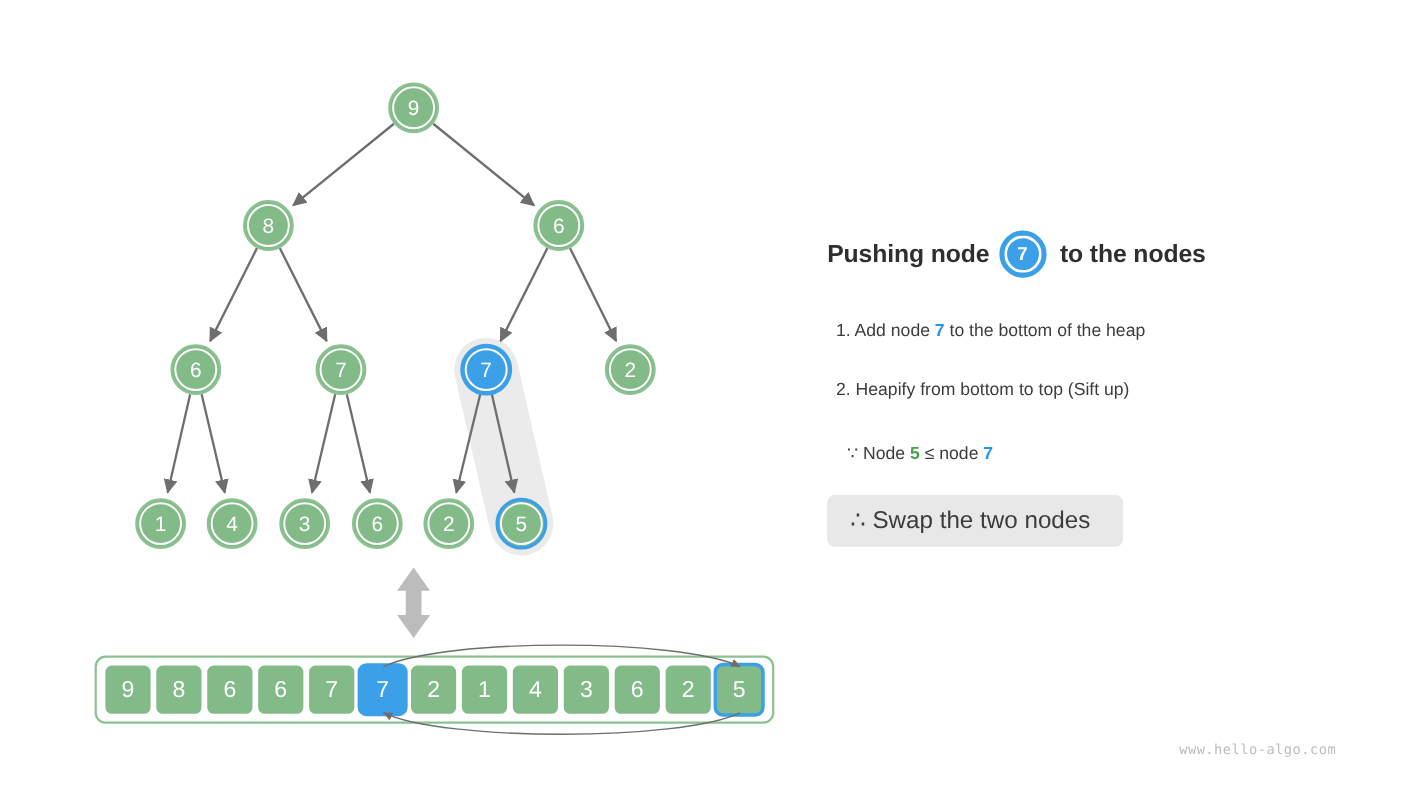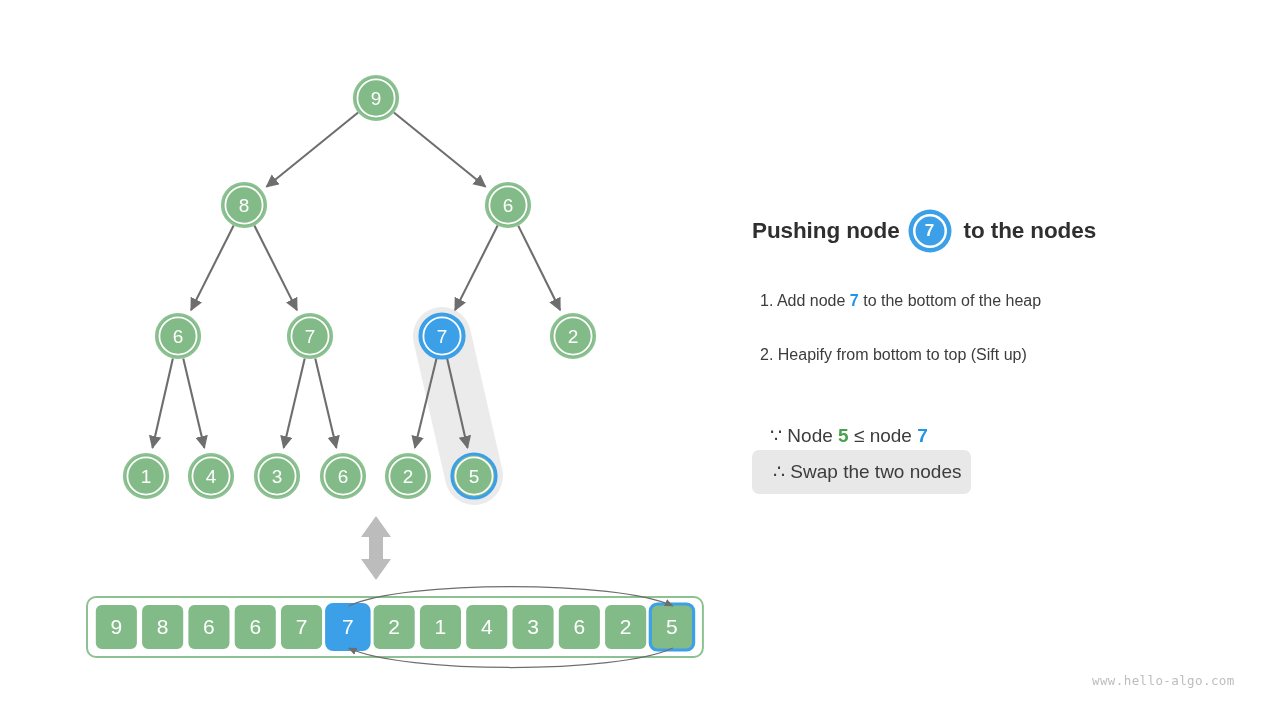--- a/index.html
+++ b/index.html
@@ -31,44 +31,44 @@
     box-shadow:0 0 0 2.5px #ffffff inset, 0 0 0 4.5px #3ba0e8;
     margin:0 17px 0 13px;
   }
 
   .step-line{
     position:absolute;left:8px;
     font-size:16px;color:#3c3c3c;white-space:nowrap;
   }
   .step-1{top:292px;}
   .step-2{top:346px;}
-  .reason{position:absolute;left:18px;top:424px;font-size:19px;color:#3c3c3c;white-space:nowrap;}
+  .reason{position:absolute;left:18px;top:402px;font-size:16px;color:#3c3c3c;white-space:nowrap;}
   .concl{
     position:absolute;left:0px;top:450px;
     background:#e8e8e8;border-radius:7px;
-    padding:10px 10px 11px 21px;
-    font-size:19px;color:#3c3c3c;white-space:nowrap;
+    padding:10px 30px 11px 21px;
+    font-size:22px;color:#3c3c3c;white-space:nowrap;
   }
   .v-blue{color:#2196e8;font-weight:bold;}
   .v-green{color:#48a14d;font-weight:bold;}
 
   .step-badge{
     position:absolute;left:329px;top:350px;
     width:150px;height:52px;
     border:1.4px solid #c9c9c9;border-radius:9px;
     background:#fbfbfb;
     display:flex;align-items:center;justify-content:center;
     font-family:"DejaVu Sans Mono", monospace;
     font-size:21px;font-weight:bold;color:#8a8a8a;
     letter-spacing:1px;
   }
   .watermark{
     position:absolute;left:320px;top:673px;
     font-family:"DejaVu Sans Mono", monospace;
-    font-size:12.5px;color:#bdbdbd;letter-spacing:0.4px;margin-left:20px;
+    font-size:12.5px;color:#bdbdbd;letter-spacing:0.4px;
   }
 </style>
 </head>
 <body>
 
 <div id="stage">
 
   <svg id="diagram" viewBox="0 0 760 720">
     <defs>
       <marker id="arw" markerWidth="7" markerHeight="7" refX="5.6" refY="3" orient="auto" markerUnits="strokeWidth">

